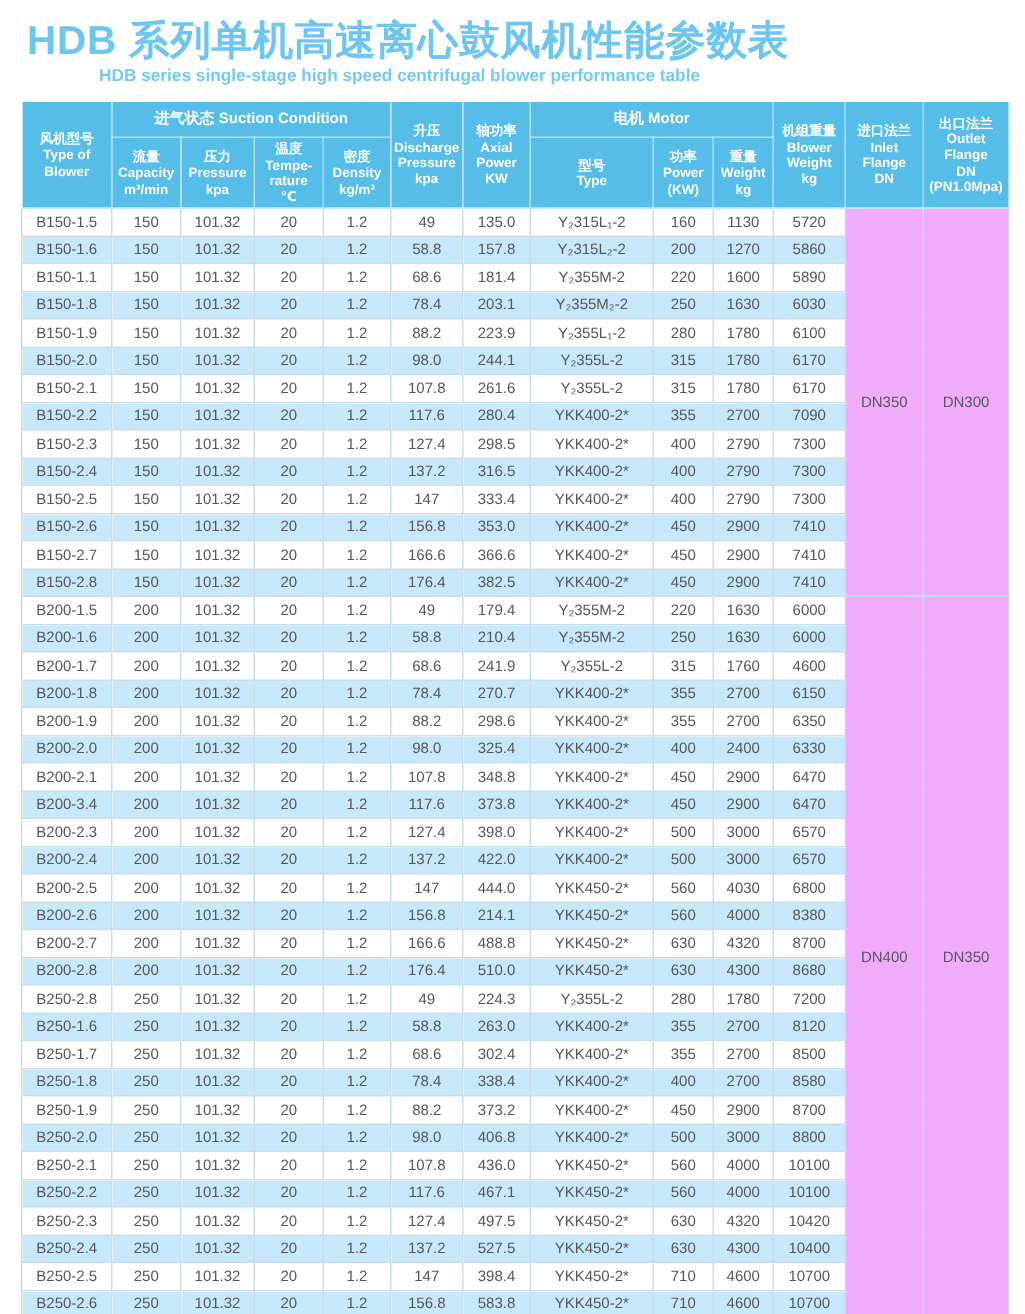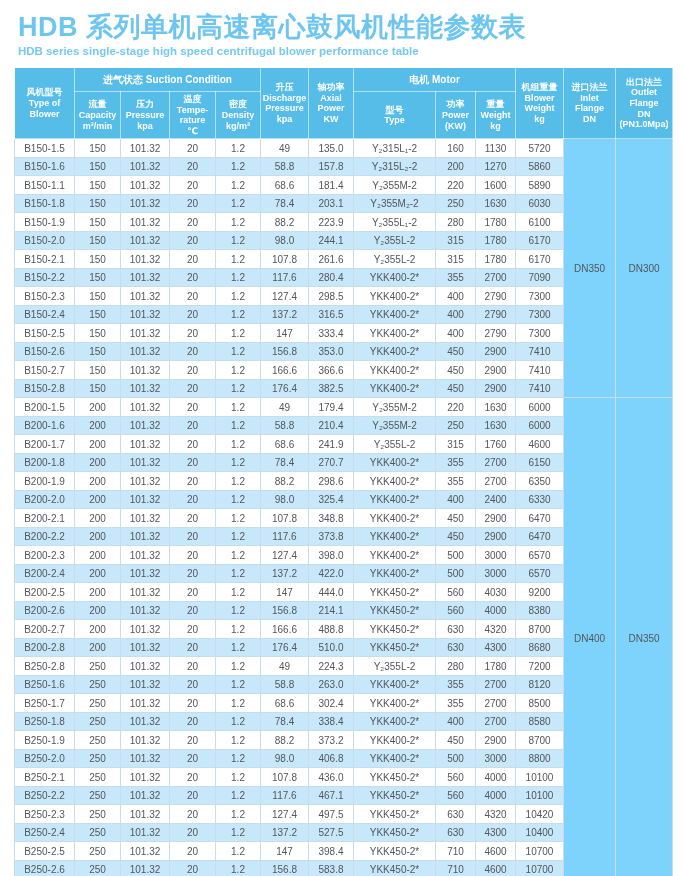--- a/index.html
+++ b/index.html
@@ -16,20 +16,21 @@
     letter-spacing:0.5px;
     line-height:1.15;
     white-space:nowrap;
   }
   .sub-title {
     color:#76c9f1;
     font-size:11.5px;
     font-weight:bold;
     margin-top:2px;
     white-space:nowrap;
+    margin-left:48px;
   }
 
   table.spec {
     width:648px;
     table-layout:fixed;
     border-collapse:collapse;
     margin-top:6px;
   }
 
   thead th {
@@ -52,21 +53,21 @@
     text-align:center;
     vertical-align:middle;
     color:#54565a;
     font-size:10px;
     height:18.5px;
     padding:0 1px;
     white-space:nowrap;
     overflow:hidden;
   }
   tbody tr:nth-child(even) td { background:#c6e8fa; }
-  tbody td.flange { background:#7dd3fc; font-size:10px; color:#54565a; }
+  tbody td.flange { background:#f0abfc; font-size:10px; color:#54565a; }
   tbody td.model { letter-spacing:0; }
   table.spec { border:1px solid #c9dde9; }
 </style>
 </head>
 <body>
 
 <div class="page">
   <div class="title-block">
     <div class="main-title">HDB 系列单机高速离心鼓风机性能参数表</div>
     <div class="sub-title">HDB series single-stage high speed centrifugal blower performance table</div>
@@ -411,21 +412,21 @@
           <td>20</td>
           <td>1.2</td>
           <td>107.8</td>
           <td>348.8</td>
           <td>YKK400-2*</td>
           <td>450</td>
           <td>2900</td>
           <td>6470</td>
         </tr>
         <tr>
-          <td class="model">B200-2.2</td>
+          <td class="model">B200-3.4</td>
           <td>200</td>
           <td>101.32</td>
           <td>20</td>
           <td>1.2</td>
           <td>117.6</td>
           <td>373.8</td>
           <td>YKK400-2*</td>
           <td>450</td>
           <td>2900</td>
           <td>6470</td>
@@ -460,21 +461,21 @@
           <td class="model">B200-2.5</td>
           <td>200</td>
           <td>101.32</td>
           <td>20</td>
           <td>1.2</td>
           <td>147</td>
           <td>444.0</td>
           <td>YKK450-2*</td>
           <td>560</td>
           <td>4030</td>
-          <td>9200</td>
+          <td>6800</td>
         </tr>
         <tr>
           <td class="model">B200-2.6</td>
           <td>200</td>
           <td>101.32</td>
           <td>20</td>
           <td>1.2</td>
           <td>156.8</td>
           <td>214.1</td>
           <td>YKK450-2*</td>

